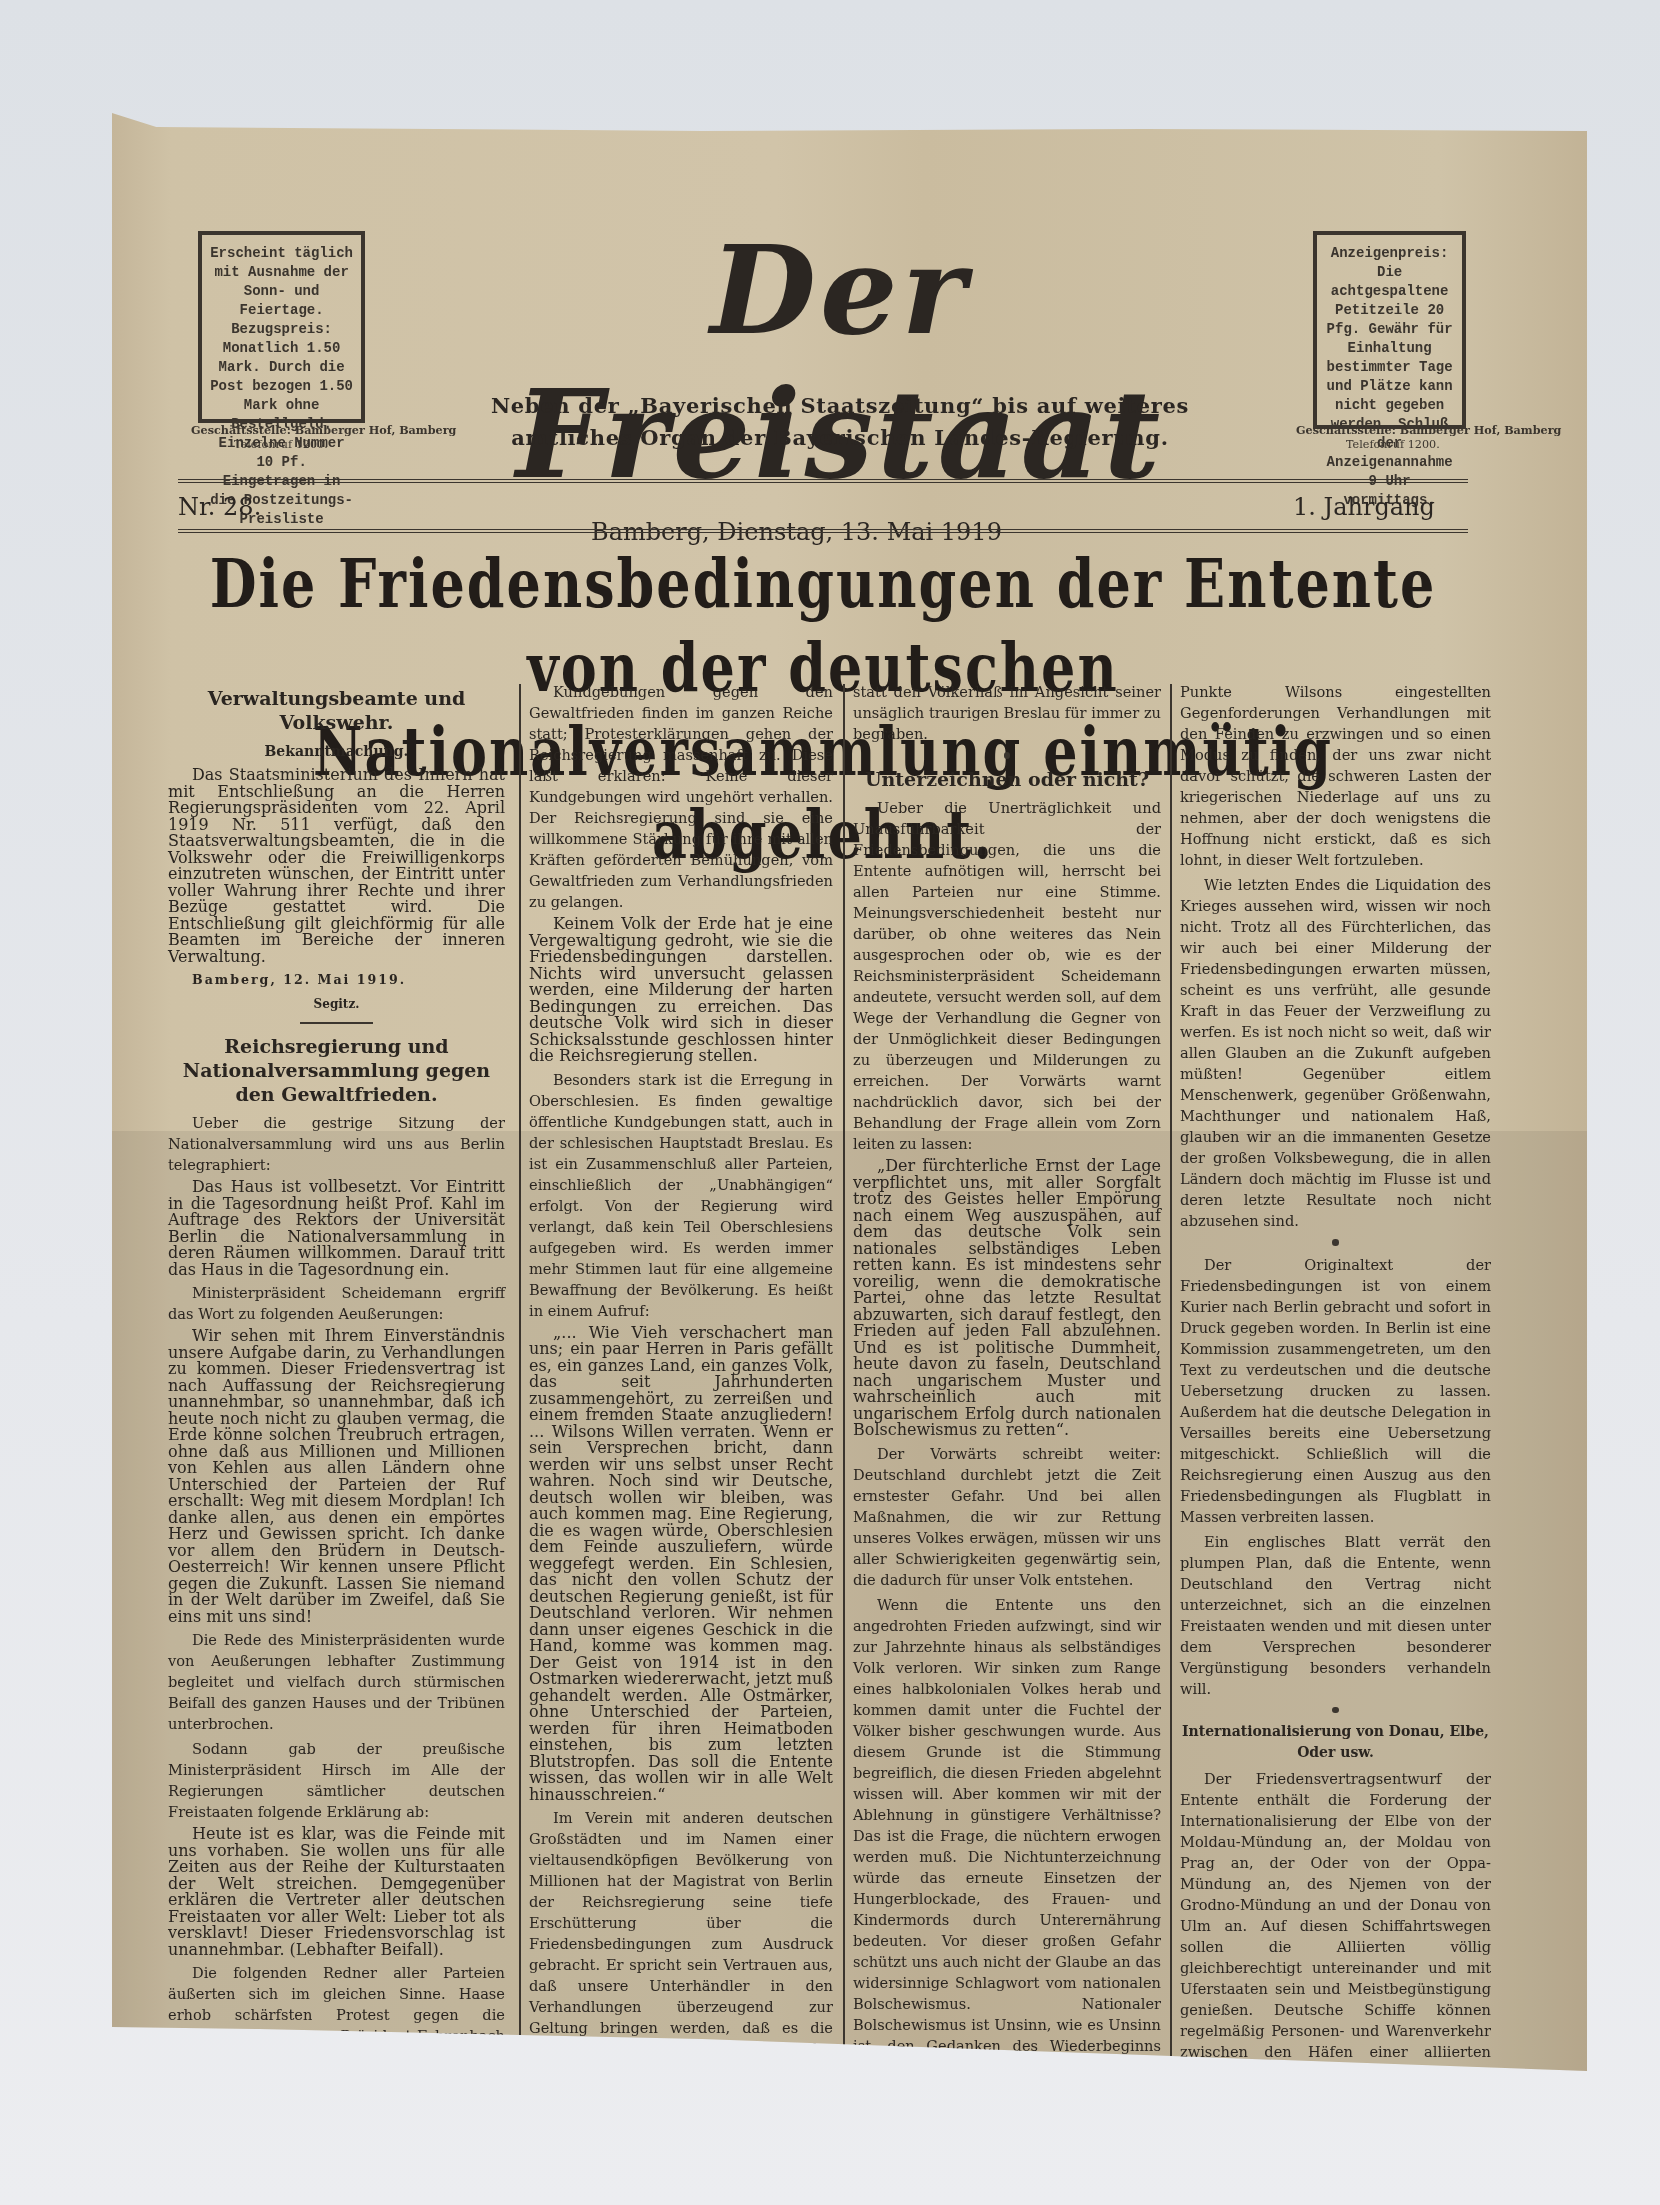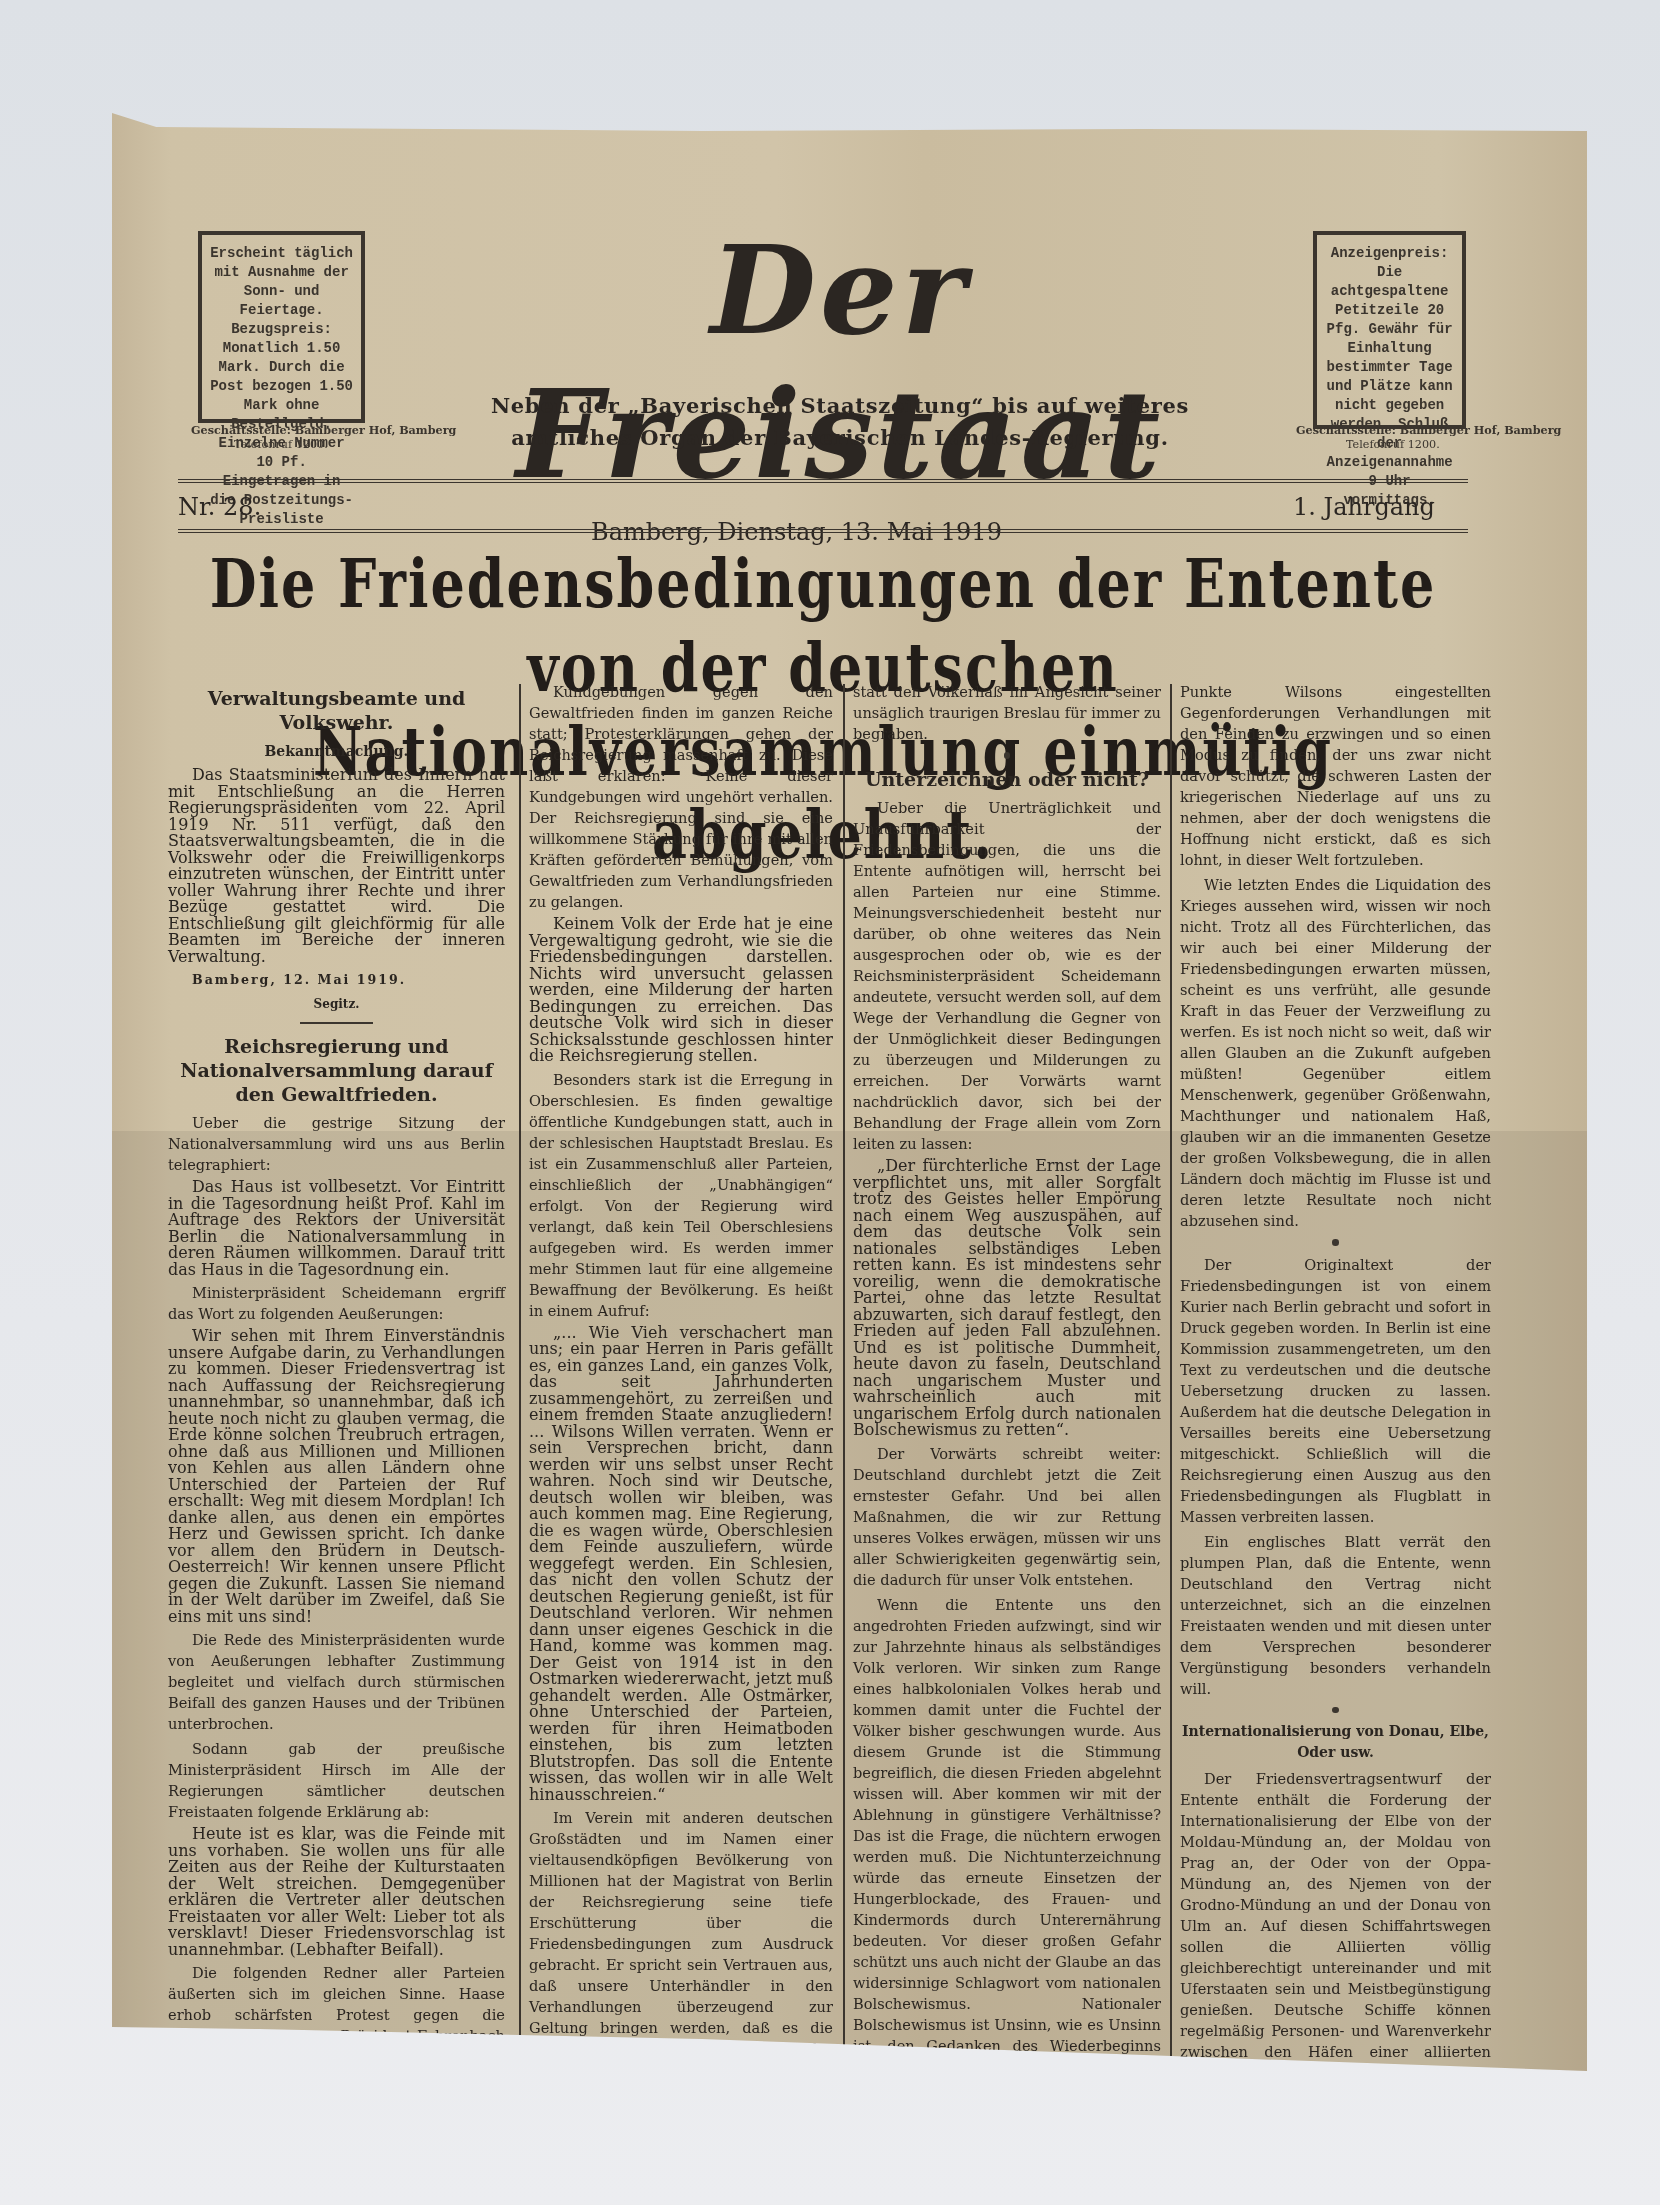--- a/index.html
+++ b/index.html
@@ -95,21 +95,21 @@
   <div class="vline" style="left:731px;height:1389px;"></div>
   <div class="vline" style="left:1058px;height:1389px;"></div>
 
   <div class="col" style="left:56px;width:337px;">
     <h3>Verwaltungsbeamte und Volkswehr.</h3>
     <h4>Bekanntmachung.</h4>
     <p class="small">Das Staatsministerium des Innern hat mit Entschließung an die Herren Regierungspräsidenten vom 22. April 1919 Nr. 511 verfügt, daß den Staatsverwaltungsbeamten, die in die Volkswehr oder die Freiwilligenkorps einzutreten wünschen, der Eintritt unter voller Wahrung ihrer Rechte und ihrer Bezüge gestattet wird. Die Entschließung gilt gleichförmig für alle Beamten im Bereiche der inneren Verwaltung.</p>
     <div class="date">Bamberg, 12. Mai 1919.</div>
     <div class="sig">Segitz.</div>
     <div class="sep"></div>
-    <h3>Reichsregierung und Nationalversammlung darauf den Gewaltfrieden.</h3>
+    <h3>Reichsregierung und Nationalversammlung gegen den Gewaltfrieden.</h3>
     <p>Ueber die gestrige Sitzung der Nationalversammlung wird uns aus Berlin telegraphiert:</p>
     <p class="small">Das Haus ist vollbesetzt. Vor Eintritt in die Tagesordnung heißt Prof. Kahl im Auftrage des Rektors der Universität Berlin die Nationalversammlung in deren Räumen willkommen. Darauf tritt das Haus in die Tagesordnung ein.</p>
     <p>Ministerpräsident Scheidemann ergriff das Wort zu folgenden Aeußerungen:</p>
     <p class="small">Wir sehen mit Ihrem Einverständnis unsere Aufgabe darin, zu Verhandlungen zu kommen. Dieser Friedensvertrag ist nach Auffassung der Reichsregierung unannehmbar, so unannehmbar, daß ich heute noch nicht zu glauben vermag, die Erde könne solchen Treubruch ertragen, ohne daß aus Millionen und Millionen von Kehlen aus allen Ländern ohne Unterschied der Parteien der Ruf erschallt: Weg mit diesem Mordplan! Ich danke allen, aus denen ein empörtes Herz und Gewissen spricht. Ich danke vor allem den Brüdern in Deutsch-Oesterreich! Wir kennen unsere Pflicht gegen die Zukunft. Lassen Sie niemand in der Welt darüber im Zweifel, daß Sie eins mit uns sind!</p>
     <p>Die Rede des Ministerpräsidenten wurde von Aeußerungen lebhafter Zustimmung begleitet und vielfach durch stürmischen Beifall des ganzen Hauses und der Tribünen unterbrochen.</p>
     <p>Sodann gab der preußische Ministerpräsident Hirsch im Alle der Regierungen sämtlicher deutschen Freistaaten folgende Erklärung ab:</p>
     <p class="small">Heute ist es klar, was die Feinde mit uns vorhaben. Sie wollen uns für alle Zeiten aus der Reihe der Kulturstaaten der Welt streichen. Demgegenüber erklären die Vertreter aller deutschen Freistaaten vor aller Welt: Lieber tot als versklavt! Dieser Friedensvorschlag ist unannehmbar. (Lebhafter Beifall).</p>
     <p>Die folgenden Redner aller Parteien äußerten sich im gleichen Sinne. Haase erhob schärfsten Protest gegen die Friedensbedingungen. Präsident Fehrenbach stellte unter dem Beifall des Hauses nochmals die Einmütigkeit der Ablehnung des vorliegenden Friedensvertrages fest. Dann erhielt er vom Hause die Ermächtigung Tag und Tagesordnung der nächsten Sitzung selbständig festzusetzen. Damit schloß die Sitzung. (Näherer Bericht folgt.)</p>
   </div>
 

